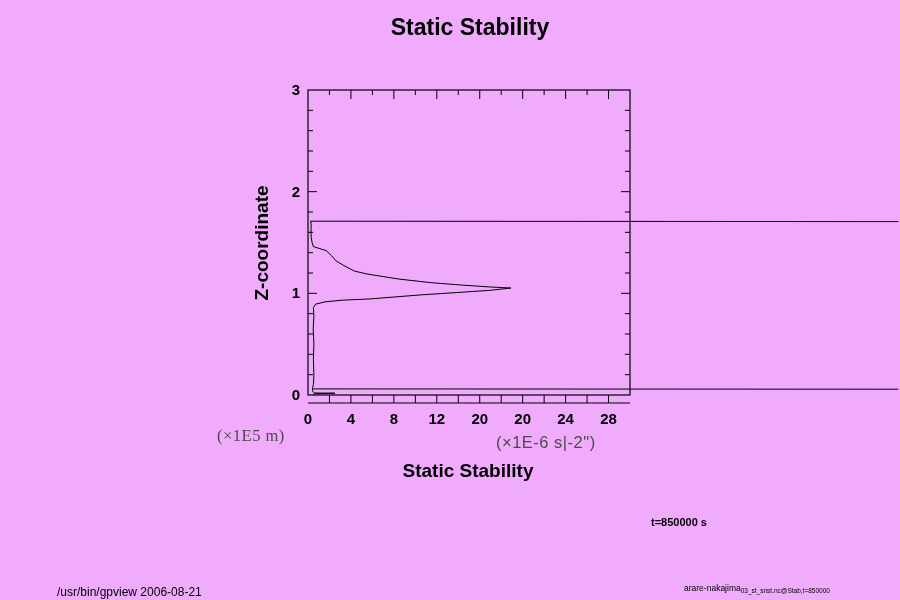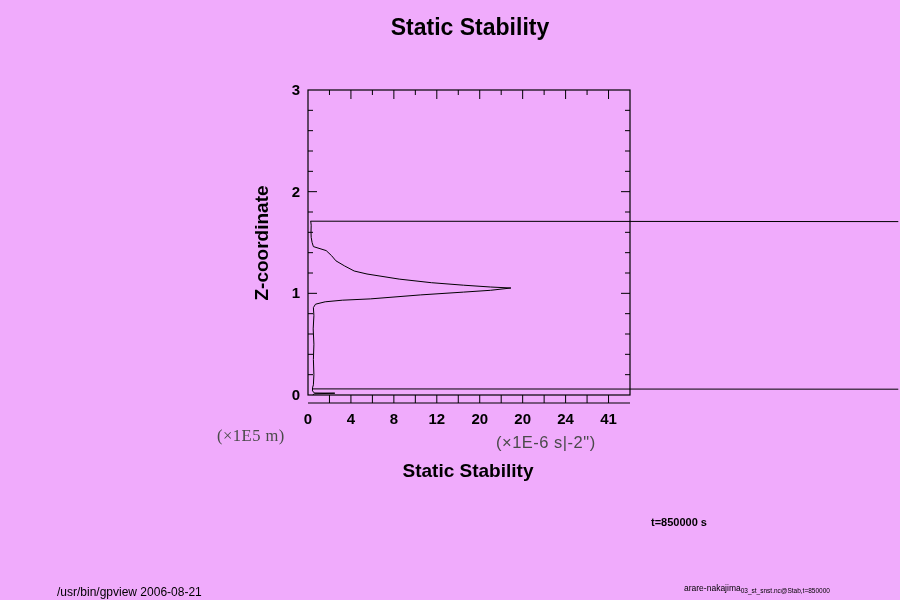--- a/index.html
+++ b/index.html
@@ -104,19 +104,19 @@
   <div class="abs credit-r" style="left:684px;top:583px;"><span>arare-nakajima</span><span class="sub">03_st_snst.nc@Stab,t=850000</span></div>
 
   <div id="tick-labels">
       <div class="abs tick-x" style="left: 308px; top: 410px;">0</div>
       <div class="abs tick-x" style="left: 350.933px; top: 410px;">4</div>
       <div class="abs tick-x" style="left: 393.867px; top: 410px;">8</div>
       <div class="abs tick-x" style="left: 436.8px; top: 410px;">12</div>
       <div class="abs tick-x" style="left: 479.733px; top: 410px;">20</div>
       <div class="abs tick-x" style="left: 522.667px; top: 410px;">20</div>
       <div class="abs tick-x" style="left: 565.6px; top: 410px; text-align: right;">24</div>
-      <div class="abs tick-x" style="left: 608.533px; top: 410px;">41</div>
+      <div class="abs tick-x" style="left: 608.533px; top: 410px;">28</div>
       <div class="abs tick-y" style="left: 274px; top: 386px;">0</div>
       <div class="abs tick-y" style="left: 274px; top: 284.333px;">1</div>
       <div class="abs tick-y" style="left: 274px; top: 182.667px;">2</div>
       <div class="abs tick-y" style="left: 274px; top: 81px;">3</div>
     </div>
 </div>
 
 </body></html>

